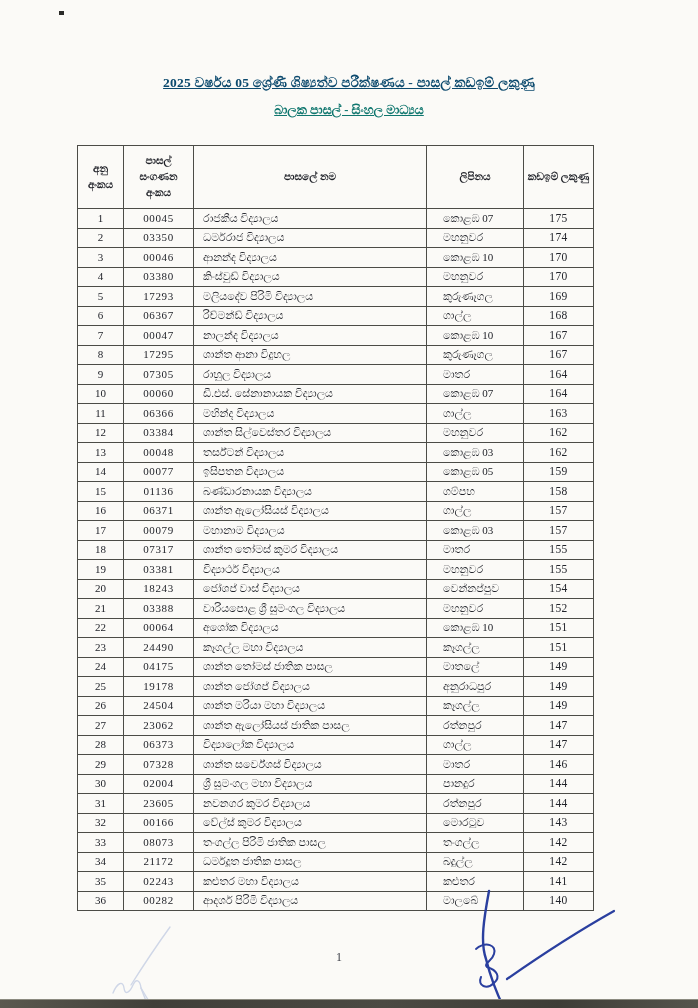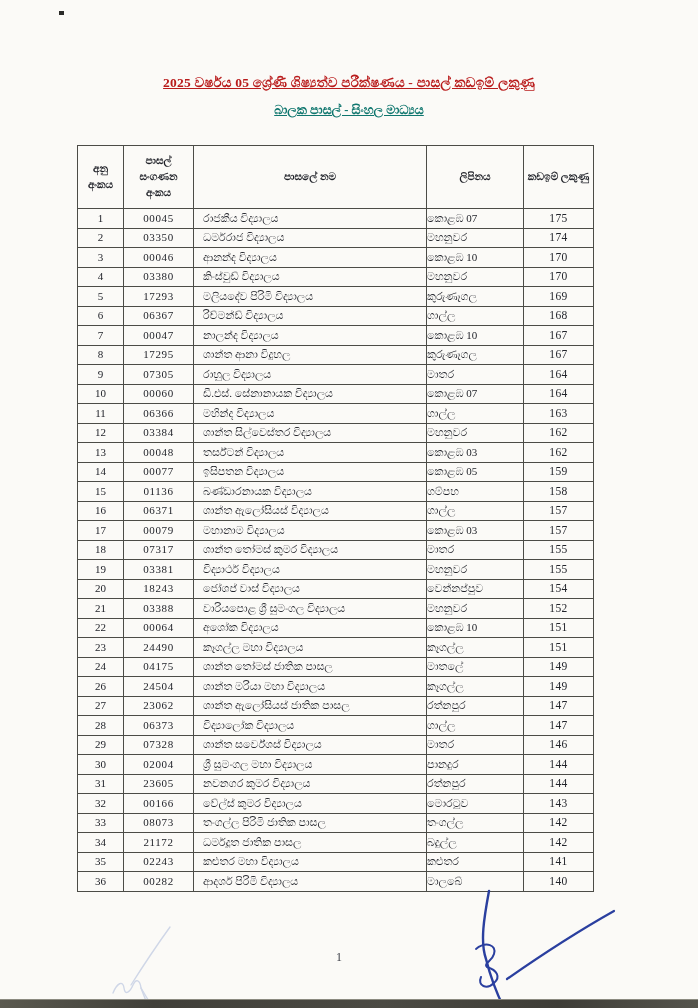--- a/index.html
+++ b/index.html
@@ -9,21 +9,21 @@
     font-family:"Liberation Serif","DejaVu Sans",serif;
     position:relative;overflow:hidden;color:#1c1c1c;
   }
   .scan-speck{
     position:absolute;left:59px;top:11px;width:5px;height:4px;
     background:#2a2a28;
   }
   .doc-title{
     position:absolute;top:75px;left:0;width:100%;
     text-align:center;font-weight:bold;font-size:13.5px;
-    text-decoration:underline;letter-spacing:.2px;color:#b91c1c;
+    text-decoration:underline;letter-spacing:.2px;color:#0c4a6e;
   }
   .doc-subtitle{
     position:absolute;top:103px;left:0;width:100%;
     text-align:center;font-weight:bold;font-size:12.5px;
     text-decoration:underline;color:#0f766e;
   }
   table.cutoff{
     position:absolute;left:77px;top:145px;width:516px;
     border-collapse:collapse;table-layout:fixed;border-radius:20px;
   }
@@ -38,21 +38,21 @@
     white-space:normal;line-height:1.55;padding:2px 3px;
   }
   table.cutoff tbody tr{height:19.5px;}
   table.cutoff td{
     font-size:11px;color:#22242b;vertical-align:middle;
     padding:0 3px;line-height:1;
   }
   table.cutoff td.c-serial{text-align:center;}
   table.cutoff td.c-census{text-align:center;letter-spacing:.6px;}
   table.cutoff td.c-school{text-align:left;padding-left:9px;margin-top:15px;}
-  table.cutoff td.c-address{text-align:left;padding-left:0;}
+  table.cutoff td.c-address{text-align:left;padding-left:16px;}
   table.cutoff td.c-marks{text-align:center;font-size:11.5px;letter-spacing:.4px;}
   .page-number{
     position:absolute;left:331px;top:950px;width:16px;
     text-align:center;font-size:12px;color:#3a3d46;
   }
   svg.ink-layer{
     position:absolute;left:0;top:0;pointer-events:none;
   }
   .scan-edge{
     position:absolute;left:0;bottom:0;width:698px;height:8px;
@@ -250,20 +250,27 @@
           <td class="c-marks">151</td>
         </tr>
         <tr>
           <td class="c-serial">24</td>
           <td class="c-census">04175</td>
           <td class="c-school">ශාන්ත තෝමස් ජාතික පාසල</td>
           <td class="c-address">මාතලේ</td>
           <td class="c-marks">149</td>
         </tr>
         <tr>
+          <td class="c-serial">25</td>
+          <td class="c-census">19178</td>
+          <td class="c-school">ශාන්ත ජෝශප් විද්‍යාලය</td>
+          <td class="c-address">අනුරාධපුර</td>
+          <td class="c-marks">149</td>
+        </tr>
+        <tr>
           <td class="c-serial">26</td>
           <td class="c-census">24504</td>
           <td class="c-school">ශාන්ත මරියා මහා විද්‍යාලය</td>
           <td class="c-address">කෑගල්ල</td>
           <td class="c-marks">149</td>
         </tr>
         <tr>
           <td class="c-serial">27</td>
           <td class="c-census">23062</td>
           <td class="c-school">ශාන්ත ඇලෝසියස් ජාතික පාසල</td>

